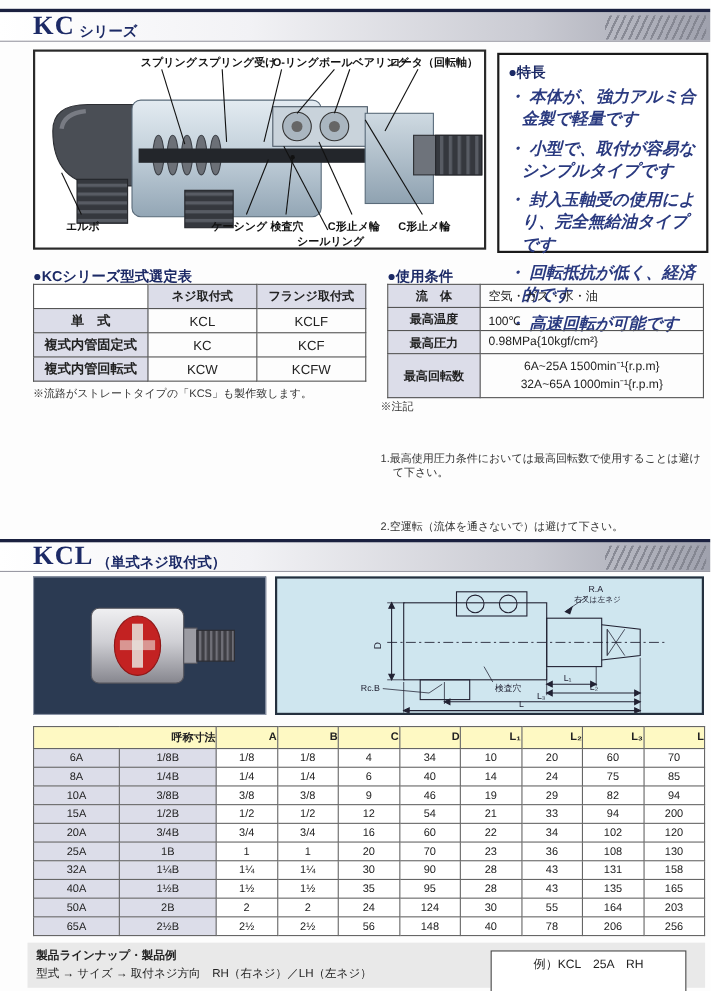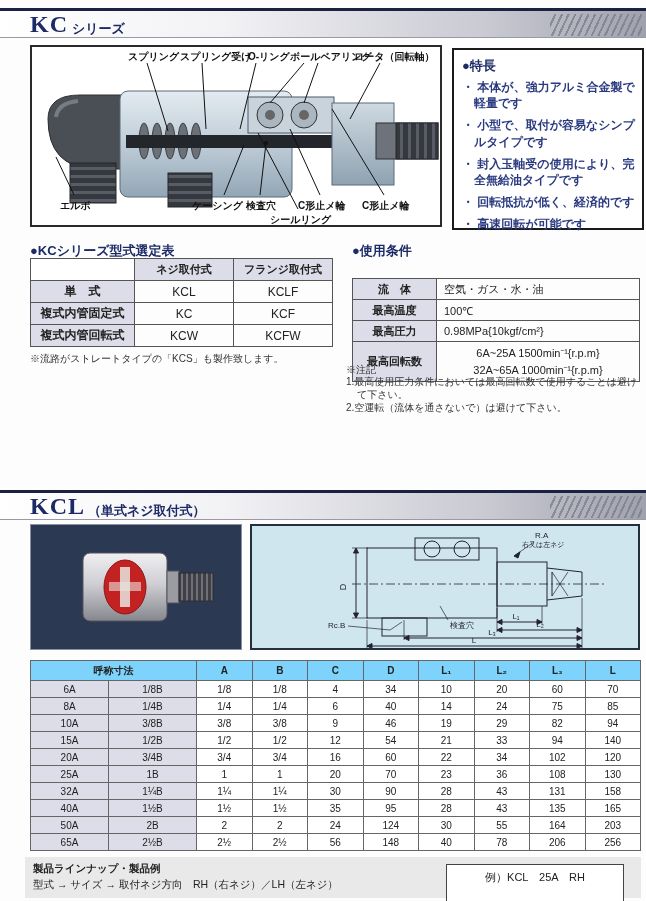--- a/index.html
+++ b/index.html
@@ -24,62 +24,62 @@
   #cutaway-box { position:absolute; left:30px; top:45px; width:412px; height:182px;
           background:#fff; border:2px solid #2a2a2a; }
   .cut-label { position:absolute; font-size:10px; font-weight:bold; color:#111; white-space:nowrap; }
   #cutaway-svg { position:absolute; left:0; top:0; }
 
   
   #features-box { position:absolute; left:452px; top:48px; width:192px; height:182px;
           border:2px solid #1a1a1a; background:#fff; padding:7px 6px 0 8px; }
   #features-box h3 { font-size:13px; color:#1c2a66; margin-bottom:4px; }
   #features-list { list-style:none; }
-  #features-list li { font-size:12px; font-weight:bold; color:#2a3a80; line-height:1.35;
-          margin-bottom:6px; padding-left:12px; text-indent:-12px; }
+  #features-list li { font-size:15px; font-weight:bold; color:#2a3a80; line-height:1.35;
+          margin-bottom:6px; padding-left:12px; text-indent:-12px;font-style:italic; }
   #features-list li::before { content:"・ "; }
 
   
   .sec-title { position:absolute; font-size:13px; font-weight:bold; color:#1c2a66; }
 
   
   #model-table { position:absolute; left:30px; top:258px; width:302px; border-collapse:collapse; table-layout:fixed; }
   #model-table th, #model-table td { border:1px solid #555; height:22px; text-align:center;
           font-size:11px; color:#222; }
   #model-table th { background:#dcdde9; font-weight:bold; }
   #model-table th.corner { background:#fff; }
   #model-table td:first-child { background:#dcdde9; font-weight:bold; }
   #model-table td { font-size:12px; }
 
   #model-notes { position:absolute; left:30px; top:352px; width:318px; list-style:none; }
   #model-notes li { font-size:10px; color:#333; line-height:1.3; padding-left:10px; text-indent:-10px; }
 
   
-  #cond-table { position:absolute; left:352px; top:258px; width:288px; border-collapse:collapse; table-layout:fixed;margin-top:20px; }
+  #cond-table { position:absolute; left:352px; top:258px; width:288px; border-collapse:collapse; table-layout:fixed; }
   #cond-table td { border:1px solid #555; font-size:11px; color:#222; height:21px; }
   #cond-table td.lab { background:#dcdde9; font-weight:bold; text-align:center; width:84px; }
   #cond-table td.val { padding-left:7px; }
   #cond-table tr.tall td { height:40px; }
   #cond-table td.val .vline { line-height:1.5; }
   #cond-table tr.tall td.val { text-align:center; padding-left:0; }
 
   #cond-notes-title { position:absolute; left:346px; top:363px; font-size:10px; color:#333; }
   #cond-notes { position:absolute; left:346px; top:375px; width:296px; list-style:none; }
-  #cond-notes li { font-size:10px; color:#333; line-height:1.3; padding-left:11px; text-indent:-11px; }
+  #cond-notes li { font-size:10px; color:#333; line-height:1.3; padding-left:11px; text-indent:-11px;margin-top:36px; }
 
   
   #photo-box { position:absolute; left:30px; top:524px; width:212px; height:126px;
           background:#2b3a52; border:1px solid #8a93a5; }
   #drawing-box { position:absolute; left:250px; top:524px; width:390px; height:126px;
           background:#cfe6ef; border:2px solid #24303e; }
 
   
   #dim-table { position:absolute; left:30px; top:660px; width:610px; border-collapse:collapse; table-layout:fixed; }
   #dim-table th, #dim-table td { border:1px solid #666; text-align:center; font-size:10px; color:#222; }
-  #dim-table th { background:#7dd3fc; height:20px; font-weight:bold; }
+  #dim-table th { background:#fef9c3; height:20px; font-weight:bold;text-align:right; }
   #dim-table td { height:17px; background:#fff; }
   #dim-table td:nth-child(1), #dim-table td:nth-child(2) { background:#dcdde9; }
 
   
   #footer { position:absolute; left:25px; top:857px; width:616px; height:41px; background:#e9e9e9; }
   #footer .f1 { position:absolute; left:8px; top:5px; font-size:10.5px; font-weight:bold; color:#222; }
   #footer .f2 { position:absolute; left:8px; top:21px; font-size:10.5px; color:#222; }
   #footer .ex-box { position:absolute; left:382px; top:7px; width:178px; height:40px; background:#fff;
           border:1px solid #444; text-align:center; line-height:25px; font-size:11px; color:#222;margin-left:39px; }
 
@@ -399,21 +399,21 @@
         <tr>
           <td>15A</td>
           <td>1/2B</td>
           <td>1/2</td>
           <td>1/2</td>
           <td>12</td>
           <td>54</td>
           <td>21</td>
           <td>33</td>
           <td>94</td>
-          <td>140</td>
+          <td>200</td>
         </tr>
         <tr>
           <td>20A</td>
           <td>3/4B</td>
           <td>3/4</td>
           <td>3/4</td>
           <td>16</td>
           <td>60</td>
           <td>22</td>
           <td>34</td>

